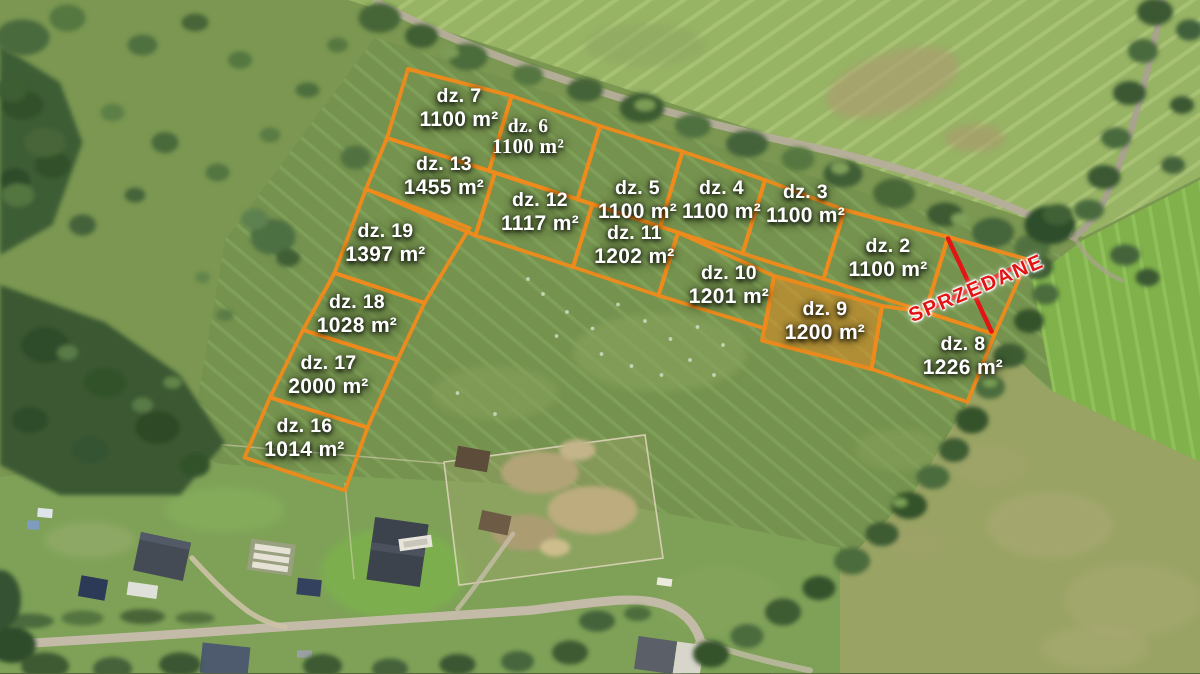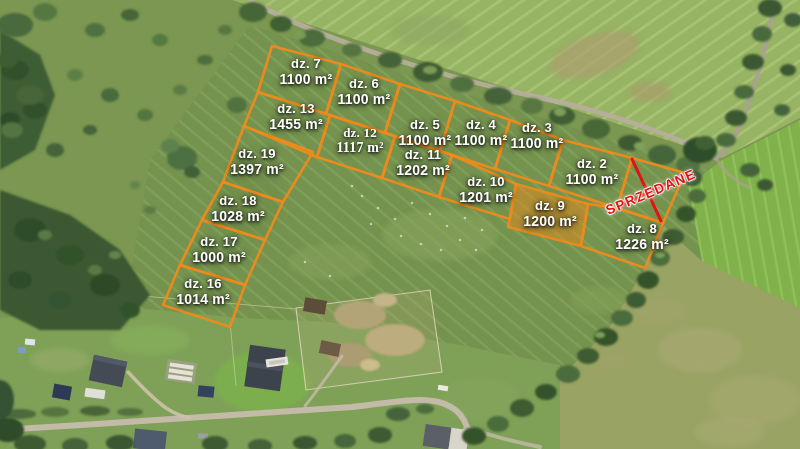--- a/index.html
+++ b/index.html
@@ -335,30 +335,30 @@
       <polygon points="223,182 283,202 265,240 202,220" class="plot-poly"></polygon>
       <polygon points="202,220 265,240 245,285 180,265" class="plot-poly"></polygon>
       <polygon points="180,265 245,285 230,327 163,305" class="plot-poly"></polygon>
       <polygon points="632,158 685,173 663,223 617,208" class="sold-poly"></polygon>
       <line x1="632" y1="159" x2="661" y2="221" class="sold-line"></line>
       <line x1="618" y1="207" x2="683" y2="175" class="sold-line"></line>
     </svg>
 
   <div id="labels">
       <div class="plot-label" style="left: 306px; top: 72px;"><span class="pl-name">dz. 7</span><span class="pl-area">1100 m²</span></div>
-      <div class="plot-label" style="left: 364px; top: 92px;"><span class="pl-name">dz. 6</span><span class="pl-area">1100 m²</span></div>
+      <div class="plot-label" style="left: 352px; top: 92px; font-family: Liberation Serif, serif;"><span class="pl-name">dz. 6</span><span class="pl-area">1100 m²</span></div>
       <div class="plot-label" style="left: 425px; top: 113px; margin-top: 20px;"><span class="pl-name">dz. 5</span><span class="pl-area">1100 m²</span></div>
       <div class="plot-label" style="left: 481px; top: 133px;"><span class="pl-name">dz. 4</span><span class="pl-area">1100 m²</span></div>
       <div class="plot-label" style="left: 537px; top: 136px;"><span class="pl-name">dz. 3</span><span class="pl-area">1100 m²</span></div>
       <div class="plot-label" style="left: 592px; top: 172px;"><span class="pl-name">dz. 2</span><span class="pl-area">1100 m²</span></div>
       <div class="plot-label" style="left: 296px; top: 117px;"><span class="pl-name">dz. 13</span><span class="pl-area">1455 m²</span></div>
-      <div class="plot-label" style="left: 360px; top: 141px; font-family: Liberation Serif, serif;"><span class="pl-name">dz. 12</span><span class="pl-area">1117 m²</span></div>
+      <div class="plot-label" style="left: 360px; top: 141px;"><span class="pl-name">dz. 12</span><span class="pl-area">1117 m²</span></div>
       <div class="plot-label" style="left: 423px; top: 163px;"><span class="pl-name">dz. 11</span><span class="pl-area">1202 m²</span></div>
       <div class="plot-label" style="left: 486px; top: 190px;"><span class="pl-name">dz. 10</span><span class="pl-area">1201 m²</span></div>
       <div class="plot-label" style="left: 550px; top: 214px;"><span class="pl-name">dz. 9</span><span class="pl-area">1200 m²</span></div>
       <div class="plot-label" style="left: 617px; top: 237px; margin-left: 25px;"><span class="pl-name">dz. 8</span><span class="pl-area">1226 m²</span></div>
       <div class="plot-label" style="left: 257px; top: 162px;"><span class="pl-name">dz. 19</span><span class="pl-area">1397 m²</span></div>
       <div class="plot-label" style="left: 238px; top: 209px;"><span class="pl-name">dz. 18</span><span class="pl-area">1028 m²</span></div>
-      <div class="plot-label" style="left: 219px; top: 250px;"><span class="pl-name">dz. 17</span><span class="pl-area">1000 m²</span></div>
+      <div class="plot-label" style="left: 219px; top: 250px;"><span class="pl-name">dz. 17</span><span class="pl-area">2000 m²</span></div>
       <div class="plot-label" style="left: 203px; top: 292px;"><span class="pl-name">dz. 16</span><span class="pl-area">1014 m²</span></div>
       <div class="sold-label" style="left: 651px; top: 192px; transform: translate(-50%, -50%) rotate(-23deg);">SPRZEDANE</div>
     </div>
 </div>
 
 </body></html>

